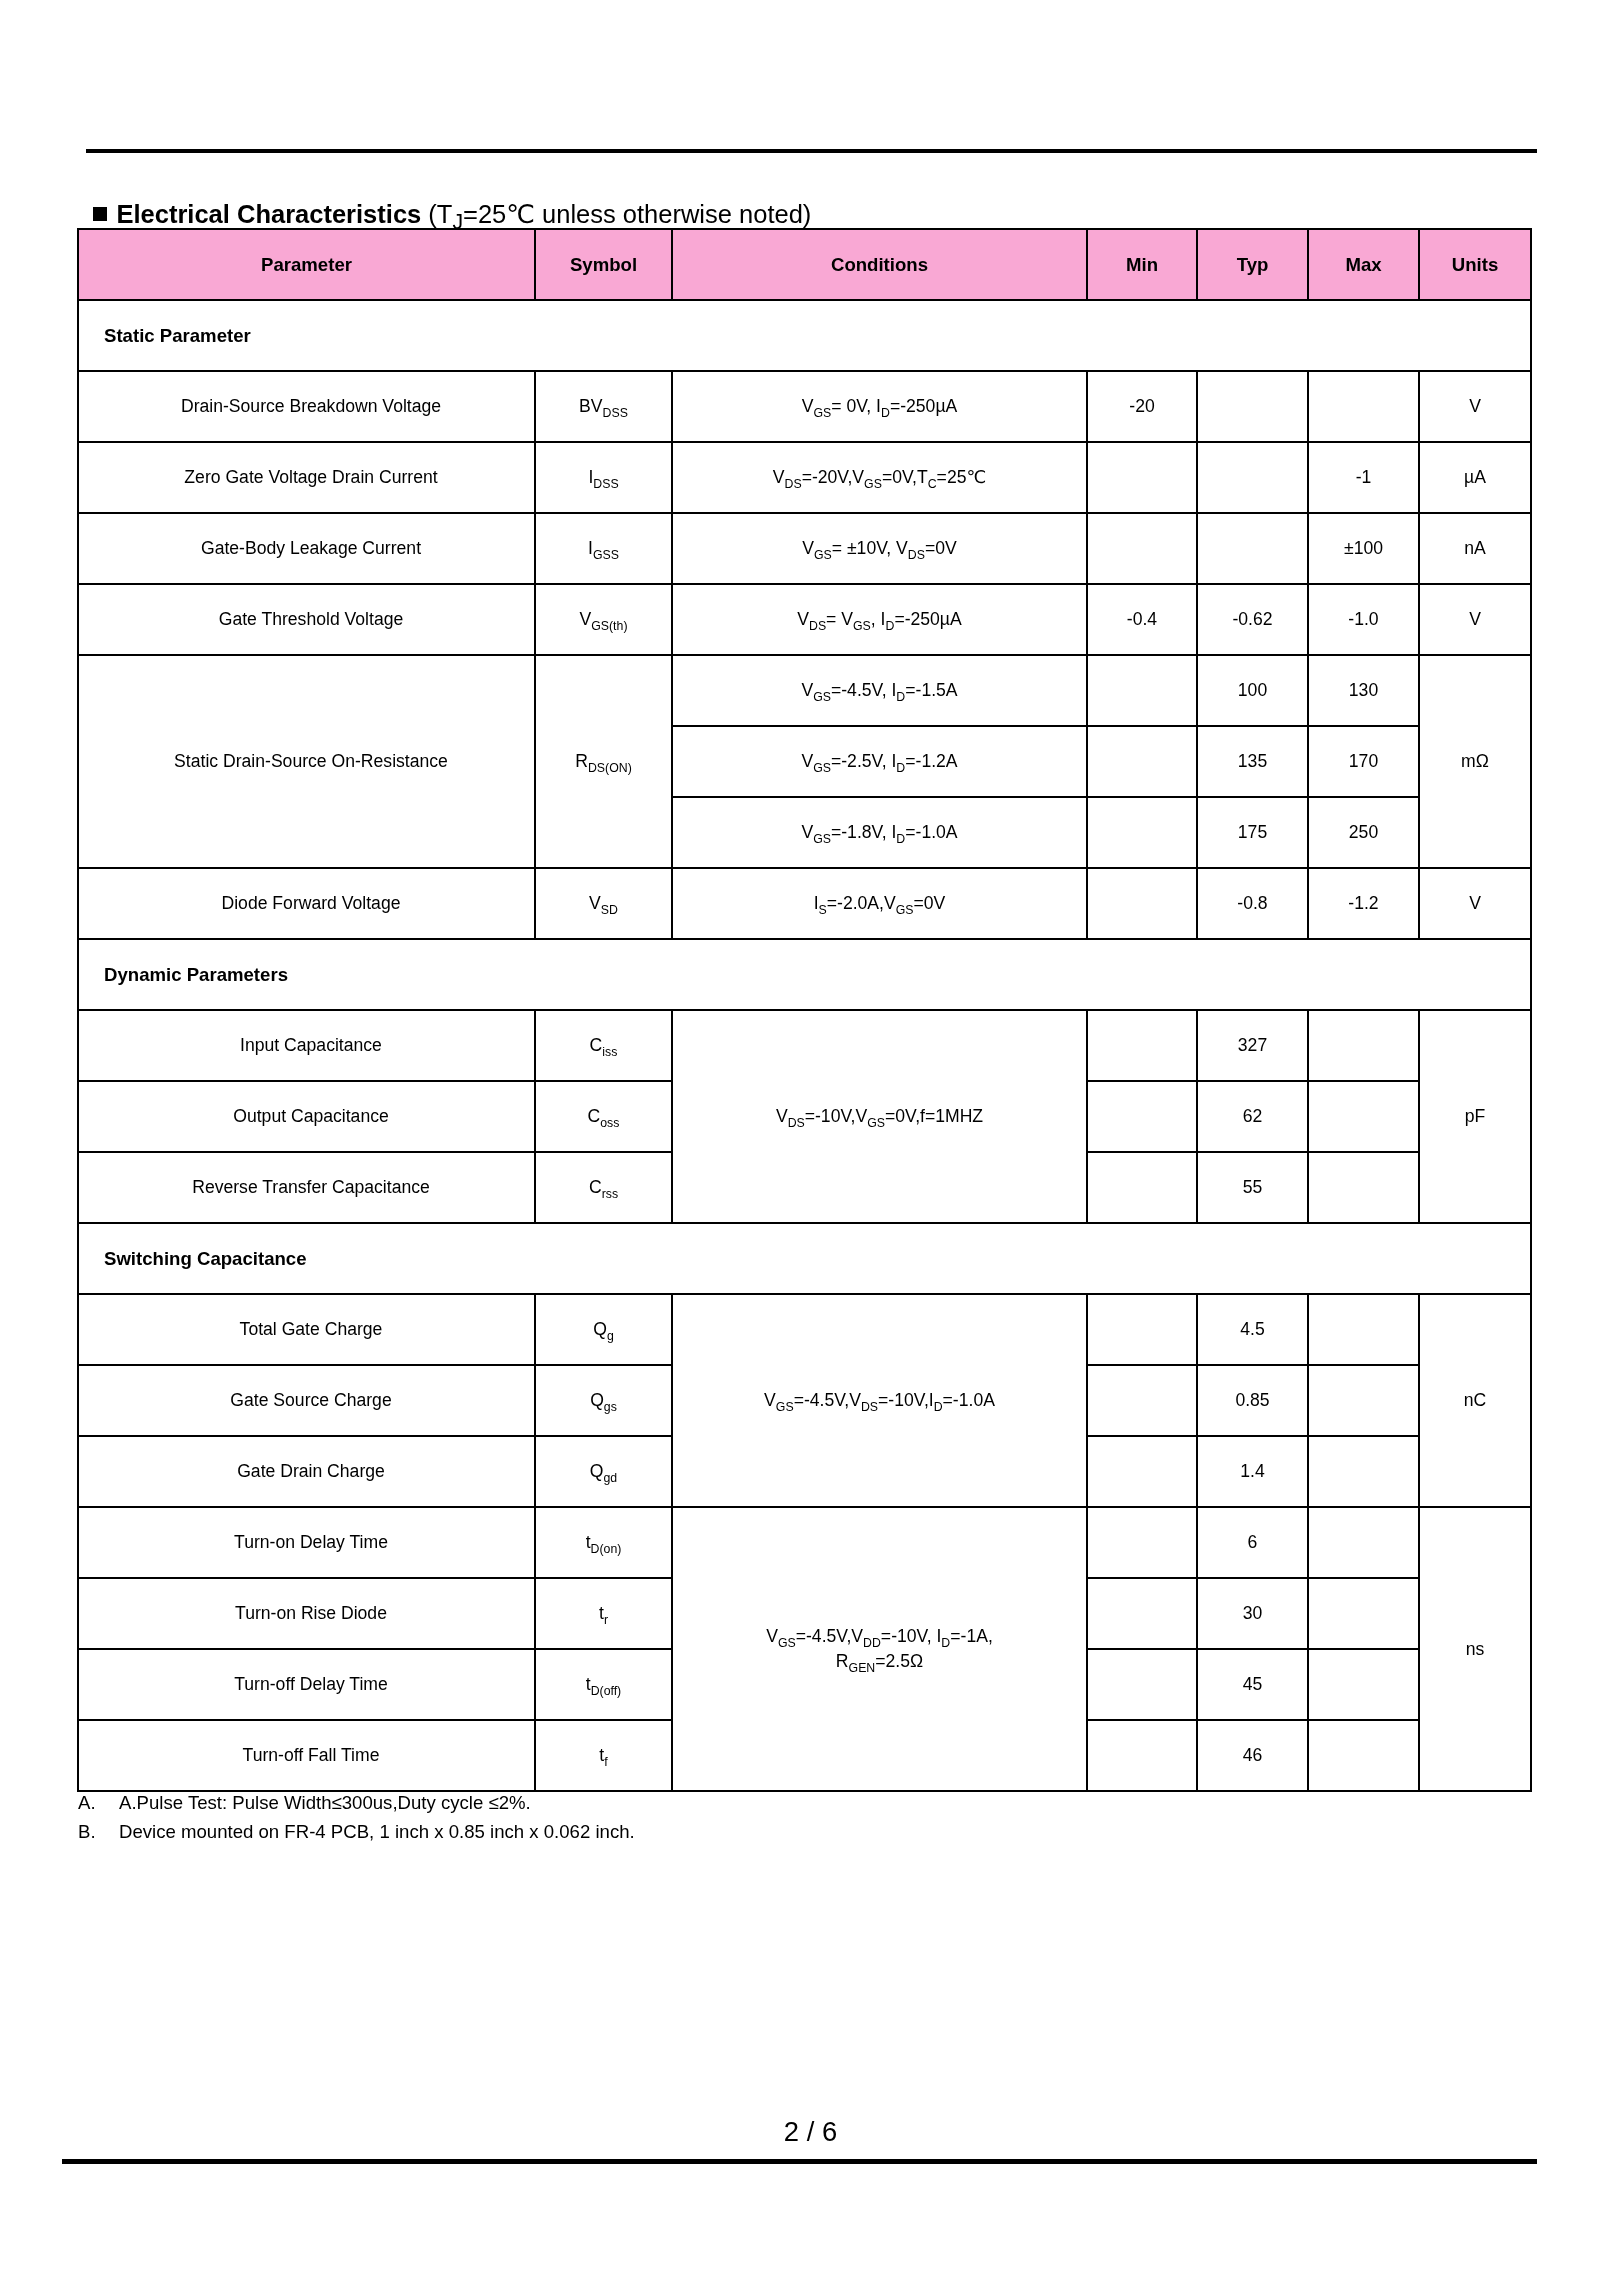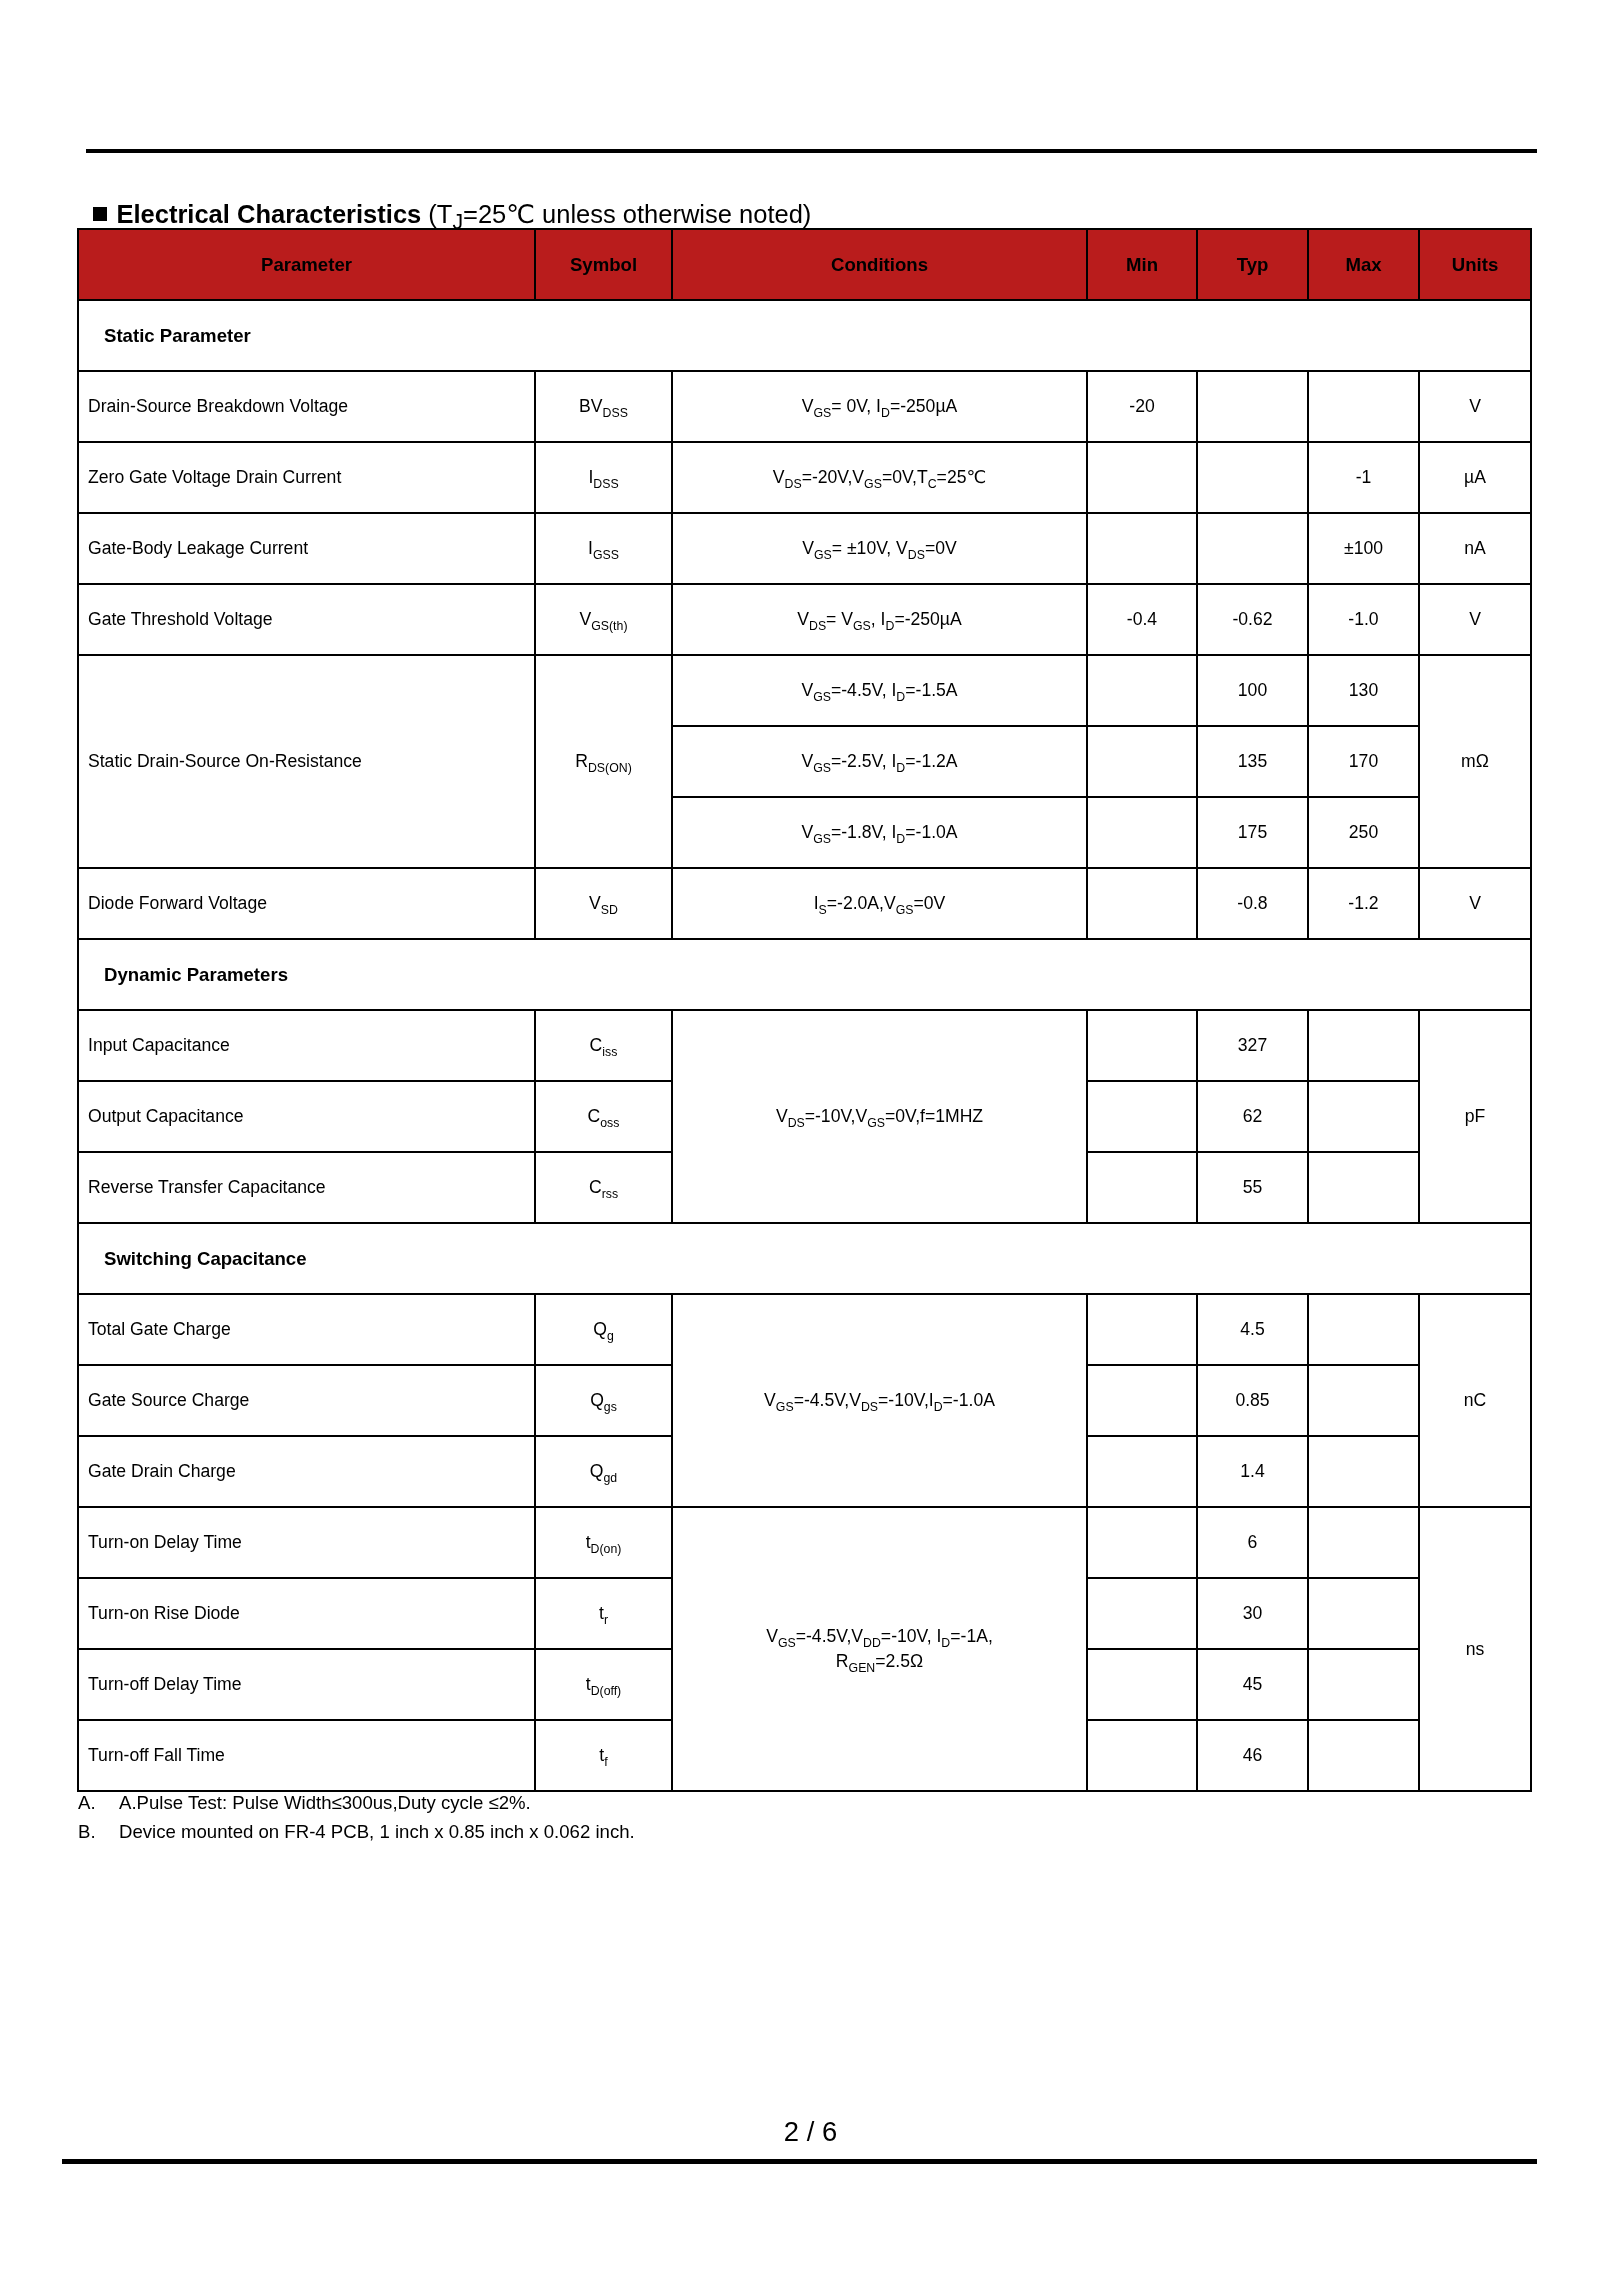--- a/index.html
+++ b/index.html
@@ -39,27 +39,27 @@
   }
   .char-table th,.char-table td{
     border:2px solid #000;
     border-top-width:2.9px;border-bottom-width:2.9px;
     font-size:17.6px;
     text-align:center;vertical-align:middle;
     padding:0;
     overflow:hidden;
   }
   .char-table th{
-    background:#b91c1c;
+    background:#f9a8d4;
     font-size:18.6px;font-weight:bold;
     height:69px;
     border-top-width:2px;
   }
   .char-table tbody tr{height:71px;}
-  .char-table td.param{text-align:left;padding-left:9px;}
+  .char-table td.param{text-align:center;padding-left:9px;}
   .char-table td.section{
     text-align:left;padding-left:25px;
     font-weight:bold;font-size:18.6px;
   }
   .char-table td.cond{white-space:pre-line;line-height:25.5px;margin-top:45px;}
   .char-table sub{font-size:70%;line-height:0;}
   .notes{
     position:absolute;top:1788px;left:78px;
     font-size:18.6px;line-height:29px;
   }

